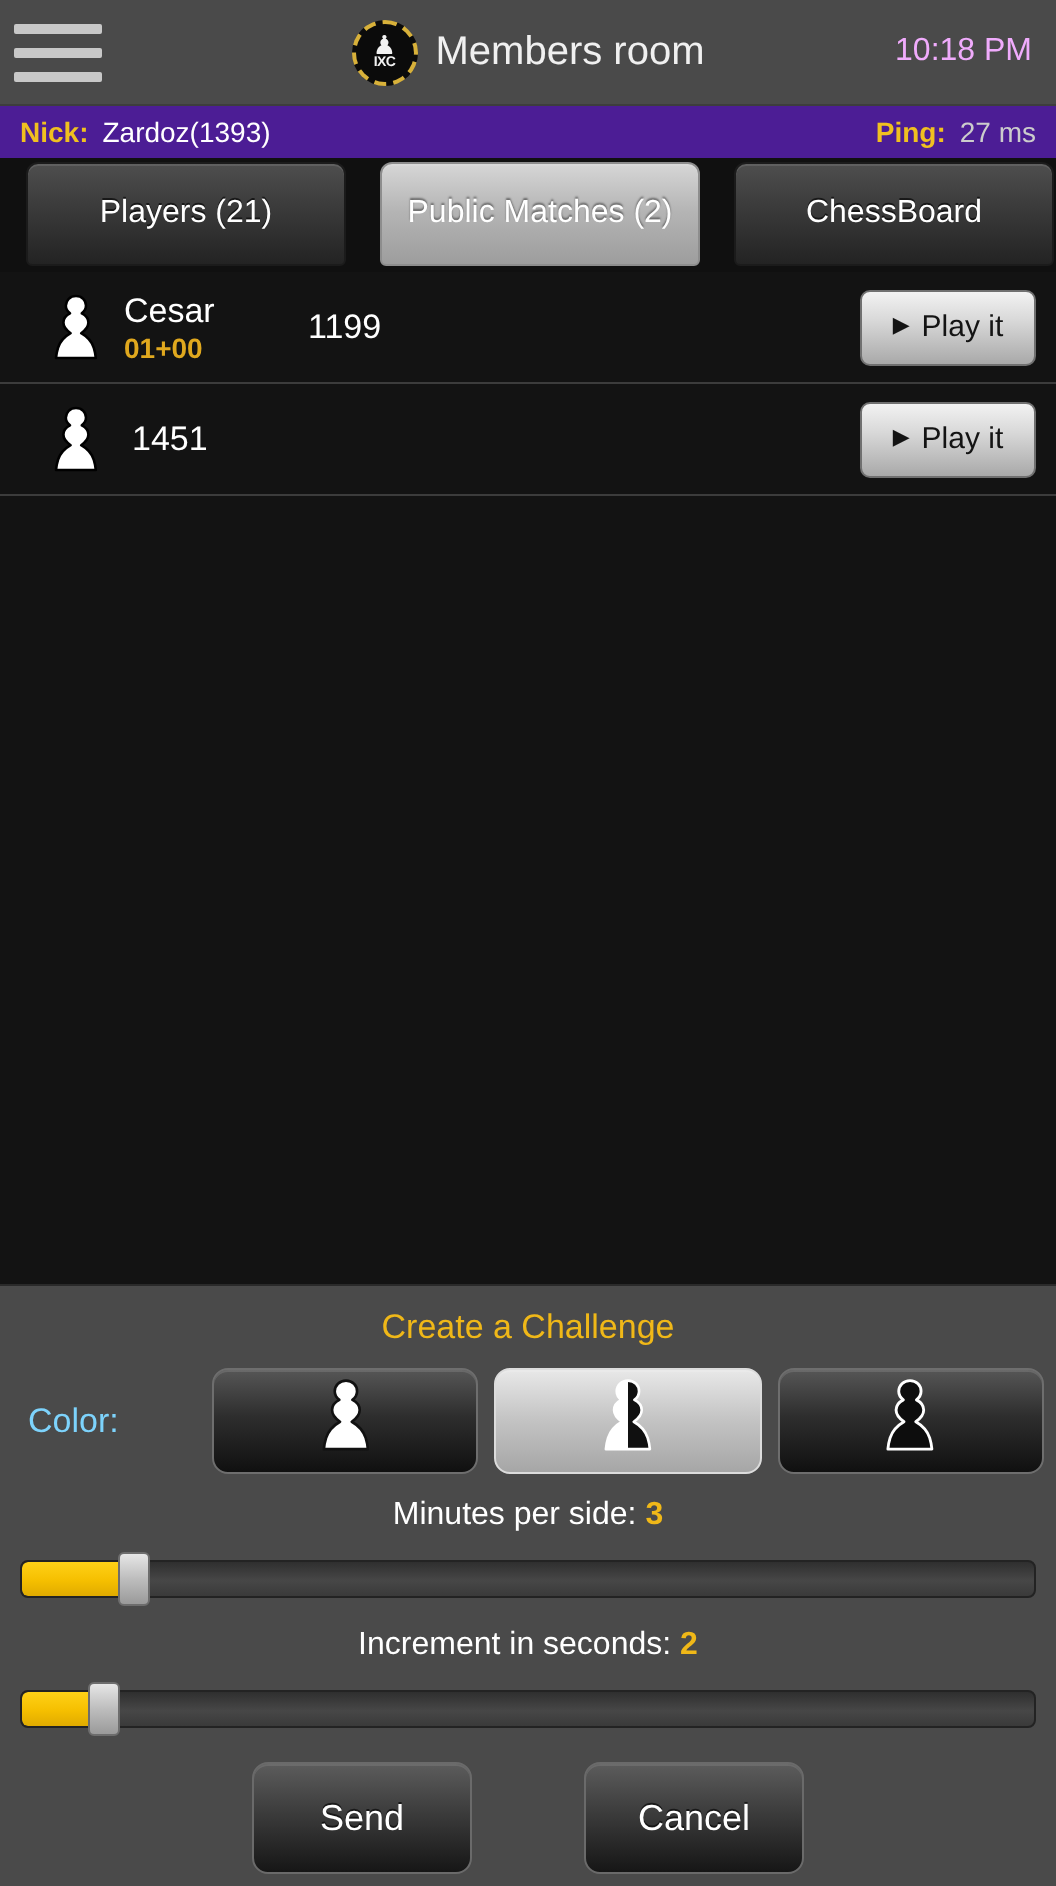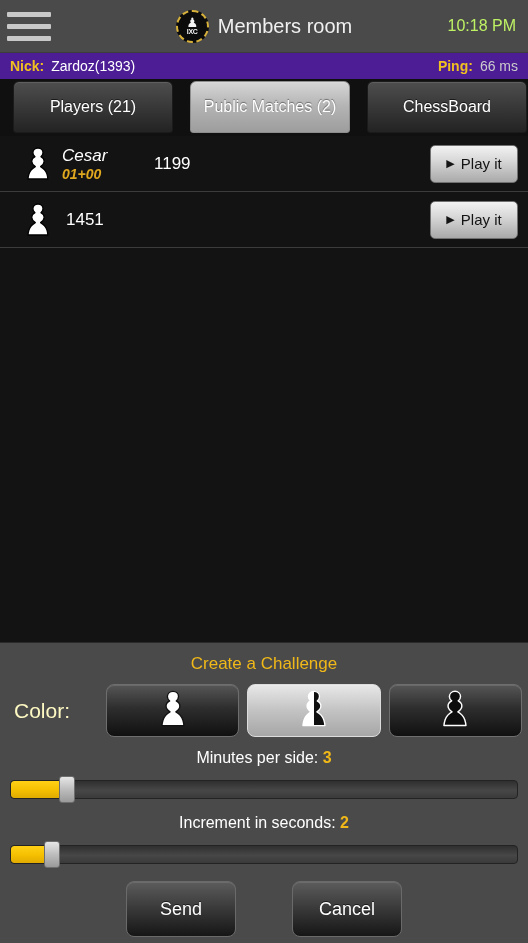--- a/index.html
+++ b/index.html
@@ -73,21 +73,21 @@
     letter-spacing: -0.3px;
     line-height: 8px;
   }
   .title-text {
     color: #f0f0f0;
     font-size: 20px;
   }
   .clock {
     position: absolute;
     right: 12px;
-    color: #bef264;
+    color: #f0abfc;
     font-size: 16px;
   }
 
   
   .infostrip {
     height: 27px;
     background: #4c1d95;
     border-top: 1px solid #3d3d3d;
     display: flex;
     align-items: center;
@@ -143,21 +143,21 @@
     padding: 0 10px 0 14px;
     border-bottom: 1px solid #3c3c3c;
     background: #131313;
   }
   .pawn-cell {
     width: 48px;
     display: flex;
     align-items: center;
     justify-content: center;
   }
-  .row-names { width: 88px; font-style: italic; }
+  .row-names { width: 88px; }
   .row-name {
     color: #ffffff;
     font-size: 17px;
     line-height: 20px;
   }
   .row-time {
     color: #e0a81e;
     font-size: 14px;
     font-weight: bold;
     line-height: 16px;
@@ -194,21 +194,21 @@
     color: #f0b818;
     font-size: 17px;
     padding: 11px 0 10px 0;
   }
   .color-row {
     display: flex;
     align-items: center;
     padding: 0 6px 0 14px;
     gap: 8px;
   }
-  .color-label { color: #fef9c3; font-size: 21px; width: 84px; }
+  .color-label { color: #7dd3fc; font-size: 17px; width: 84px; }
   .color-btn {
     flex: 1 1 0;
     height: 53px;
     border-radius: 8px;
     display: flex;
     align-items: center;
     justify-content: center;
     background: linear-gradient(to bottom,#565656 0%, #2e2e2e 45%, #101010 100%);
     border: 1px solid #6e6e6e;
     box-shadow: inset 0 1px 0 rgba(255,255,255,.12);
@@ -292,21 +292,21 @@
       <div class="title-text">Members room</div>
     </div>
     <div class="clock">10:18 PM</div>
   </div>
 
   <div class="infostrip">
     <span class="label-gold">Nick:</span>
     <span class="nickname">Zardoz(1393)</span>
     <span class="spacer"></span>
     <span class="label-gold">Ping:</span>
-    <span class="ping-value">66 ms</span>
+    <span class="ping-value">27 ms</span>
   </div>
 
   <div class="tabbar">
     <div class="tab">Players (21)</div>
     <div class="tab active">Public Matches (2)</div>
     <div class="tab">ChessBoard</div>
   </div>
 
   <div class="list">
 

